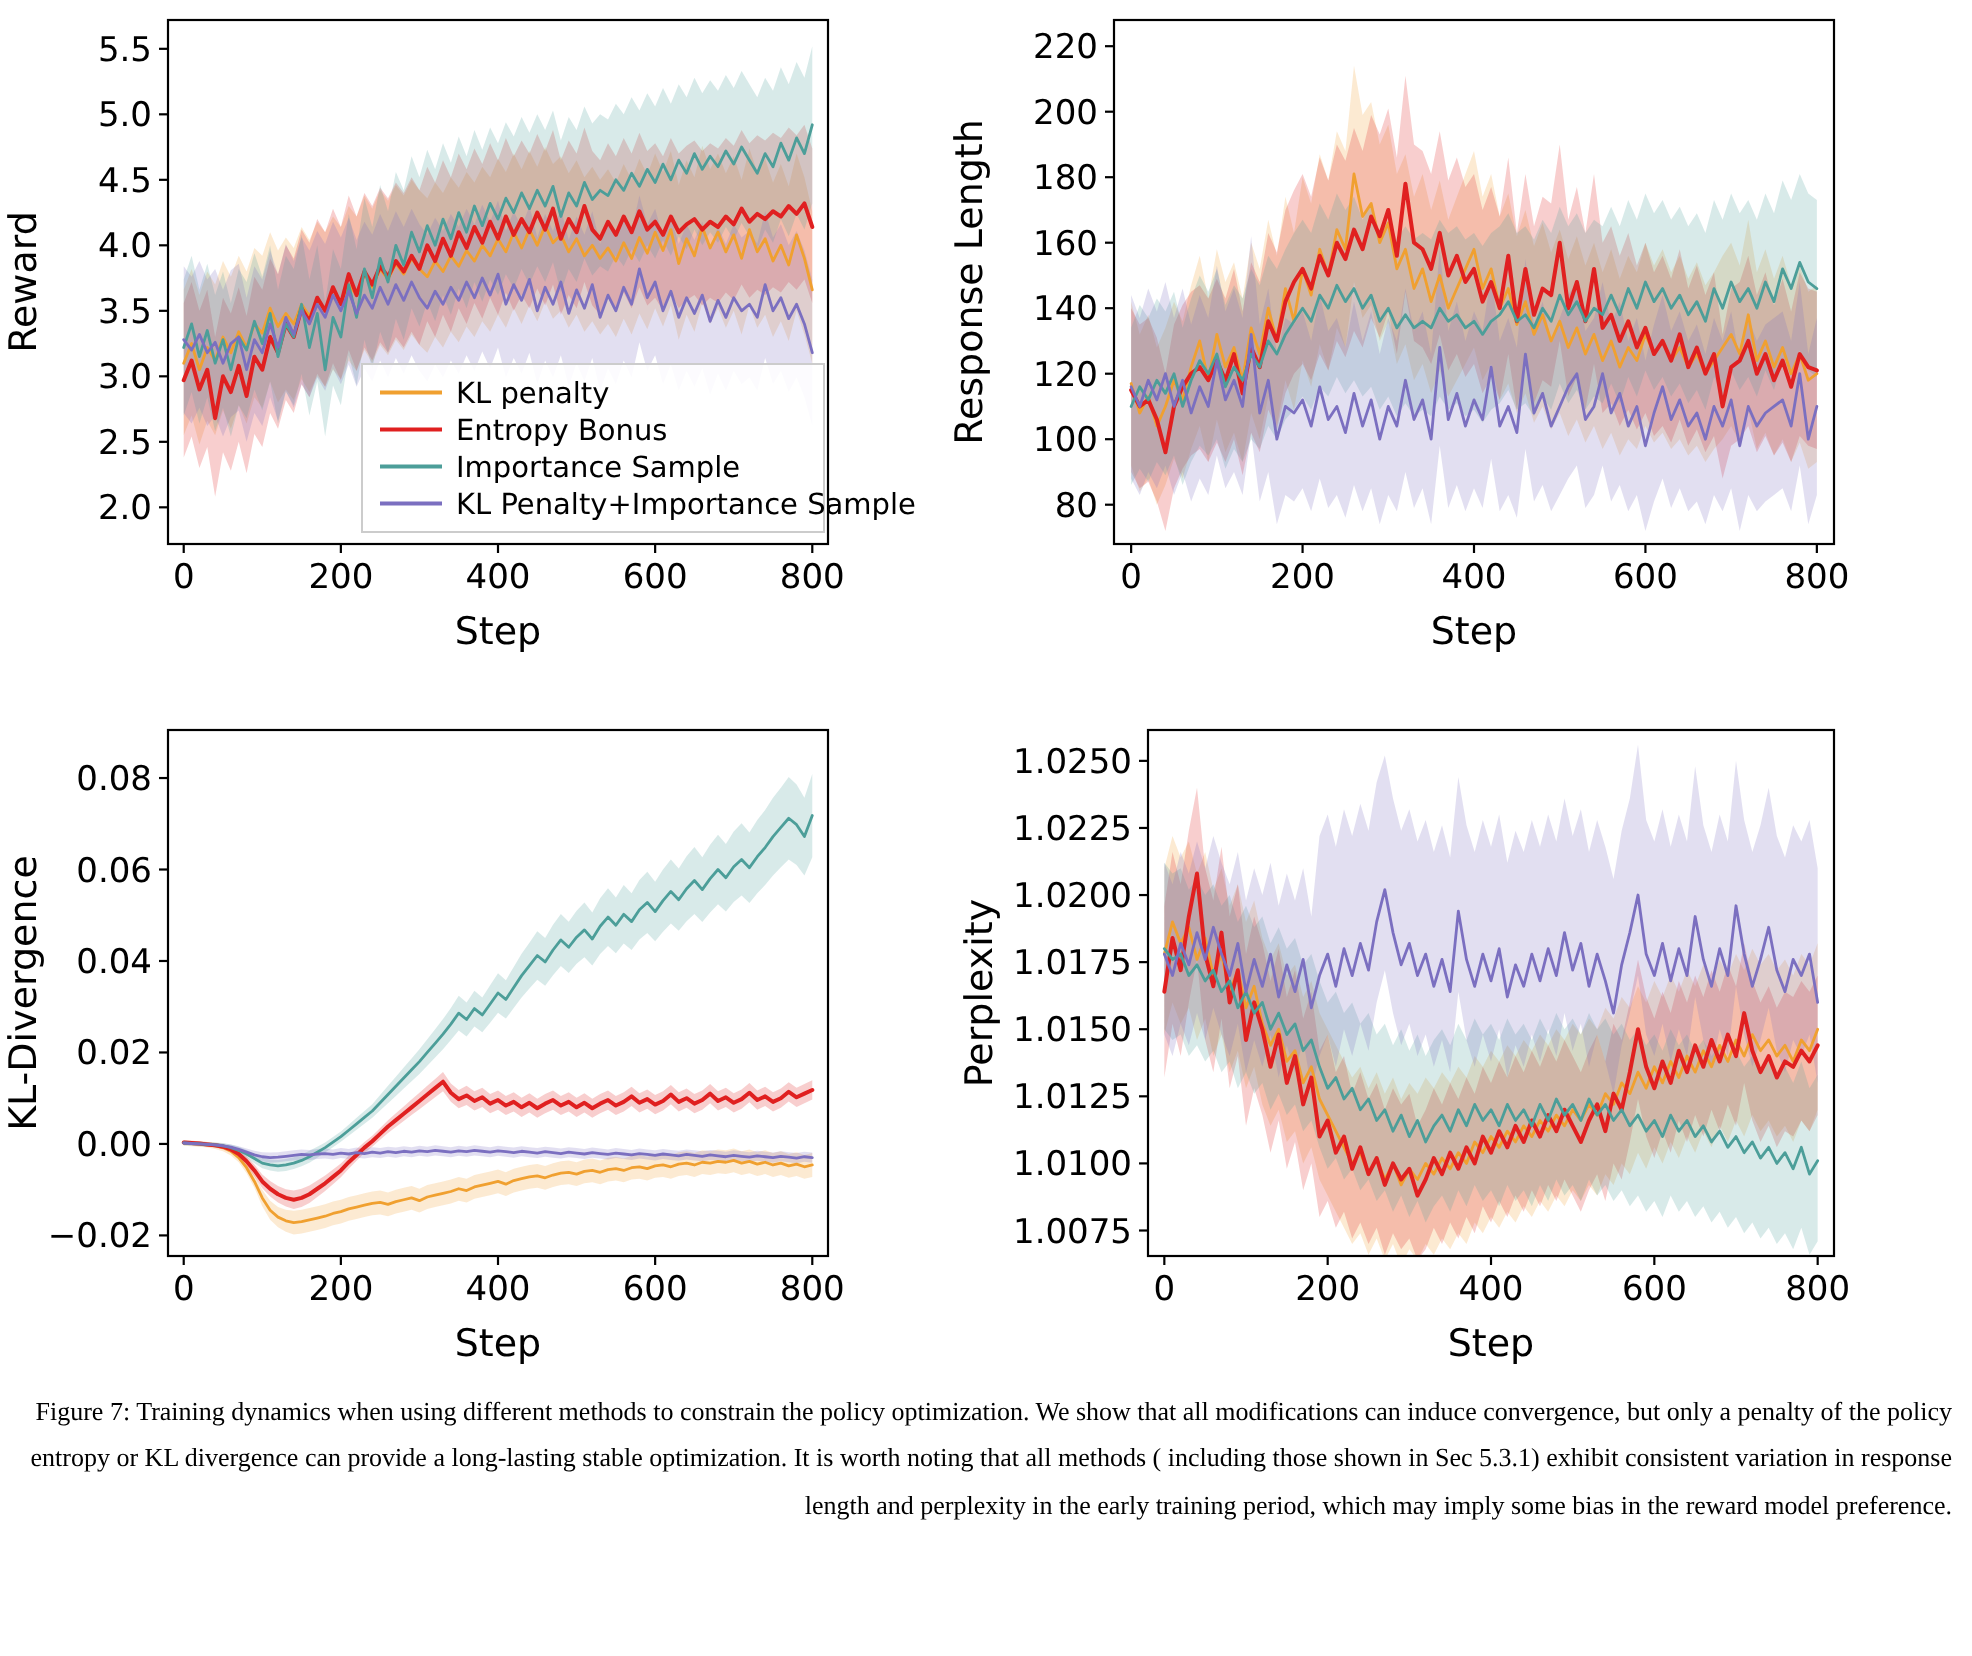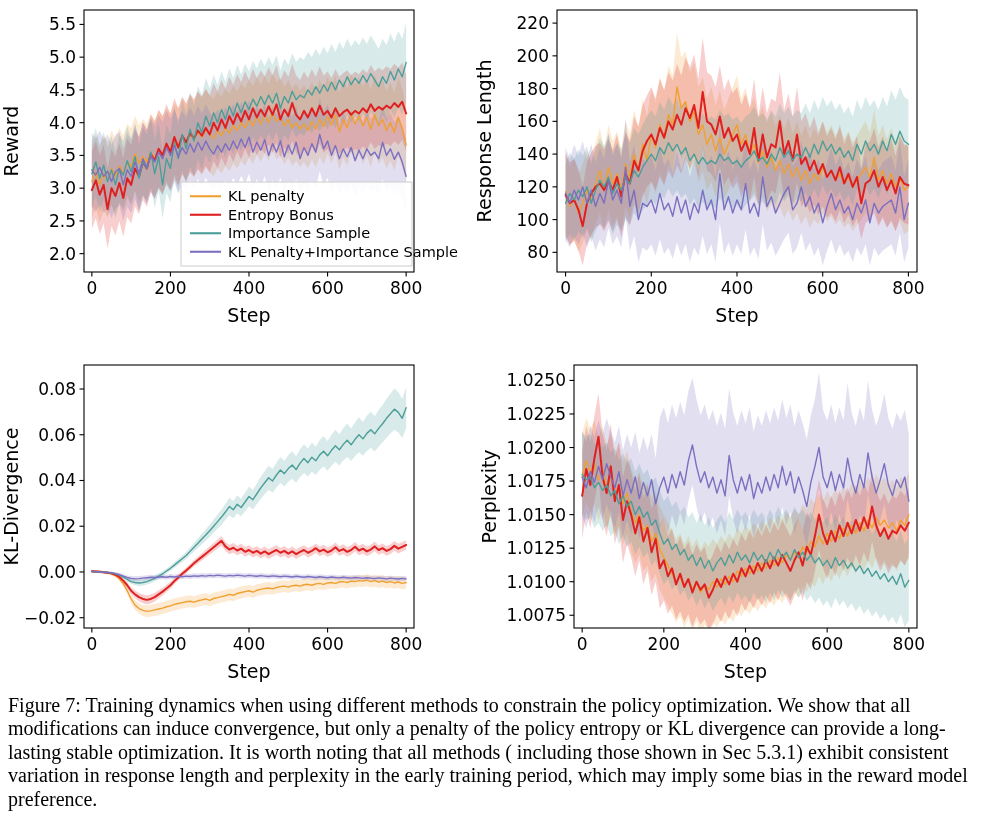--- a/index.html
+++ b/index.html
@@ -5,22 +5,22 @@
   html,body{margin:0;padding:0;background:#ffffff;}
   body{width:986px;height:828px;font-family:"DejaVu Sans",sans-serif;color:#000;}
   #figure{position:relative;width:986px;height:828px;overflow:hidden;}
   #grid{position:absolute;left:0;top:0;width:986px;height:682px;}
   .panel{position:absolute;}
   .panel svg{display:block;}
   .tick-text{font-family:"DejaVu Sans",sans-serif;font-size:17px;fill:#000;}
   .axis-title{font-family:"DejaVu Sans",sans-serif;font-size:19px;fill:#000;}
   .legend-text{font-family:"DejaVu Sans",sans-serif;font-size:14.5px;fill:#000;}
   #caption{position:absolute;left:8px;top:694px;width:968px;
-           font-family:"Liberation Serif",serif;font-size:20px;line-height:23.4px;
-           color:#000;text-align:left;}
+           font-family:"Liberation Serif",serif;font-size:13px;line-height:23.4px;
+           color:#000;text-align:right;}
   .frame{fill:none;stroke:#000;stroke-width:1.1;}
   .tickmark{stroke:#000;stroke-width:1.1;}
 </style>
 </head>
 <body>
 
 <div id="figure">
   <div id="grid">
     <div class="panel" style="left:0px;top:0px;">
         <svg width="460" height="341" viewBox="0 0 460 341">

